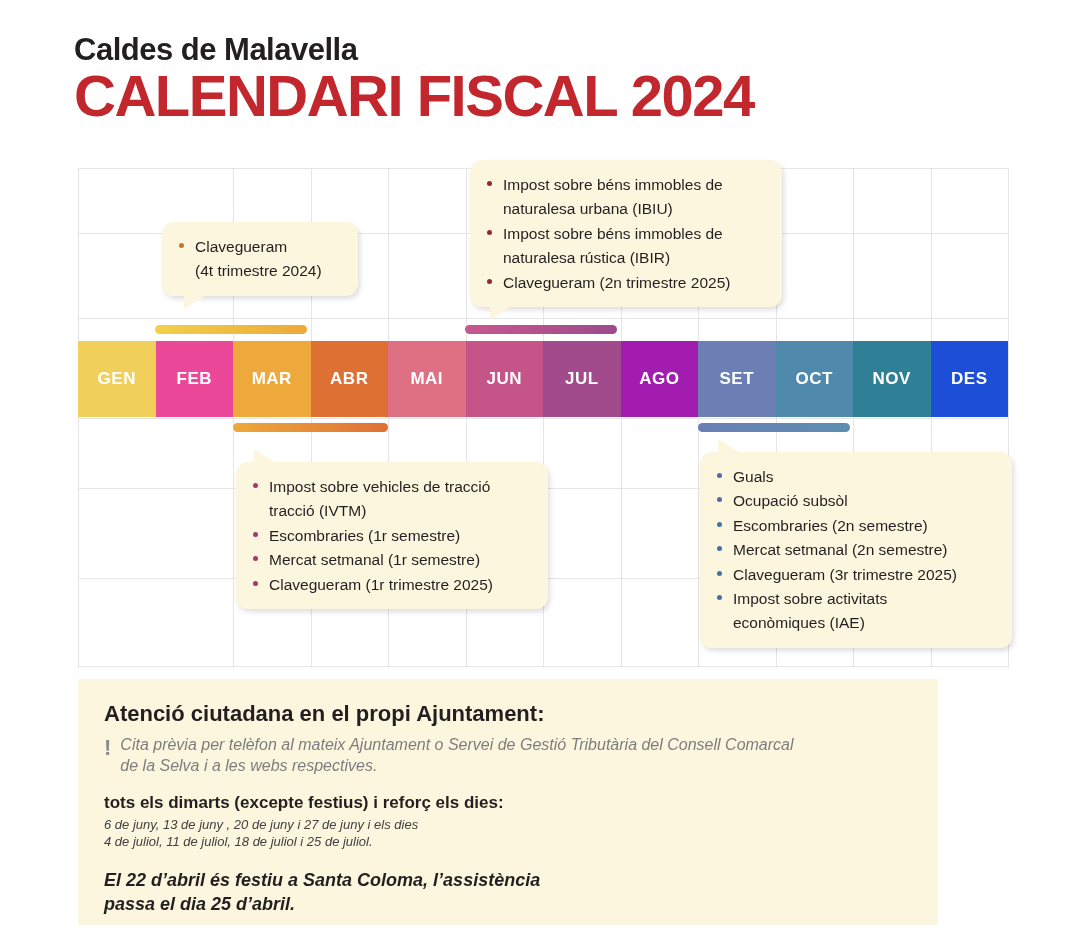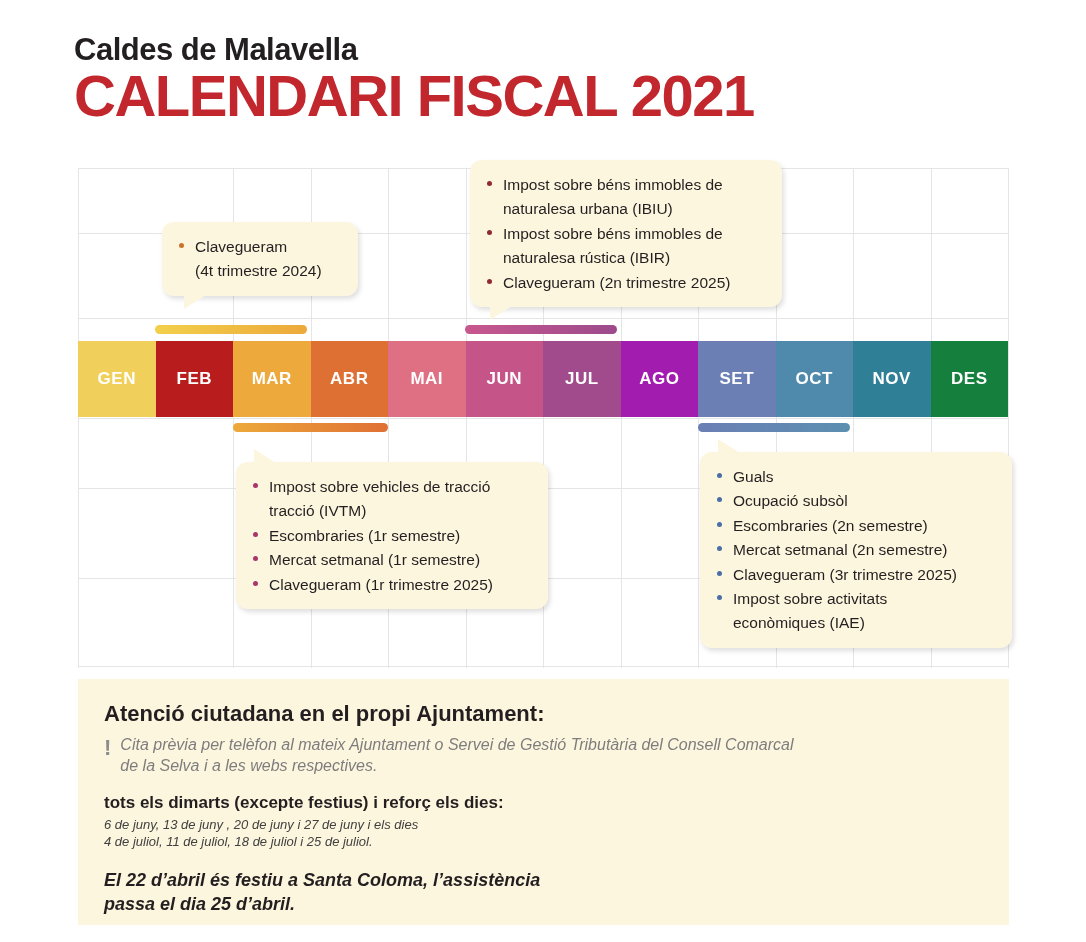--- a/index.html
+++ b/index.html
@@ -99,21 +99,21 @@
   
   .tail {
     position: absolute;
     width: 0; height: 0;
   }
 
   
   .footer {
     position: absolute;
     left: 78px; top: 679px;
-    width: 931px; height: 246px;
+    width: 860px; height: 246px;
     background: #fdf6df;
     padding: 22px 30px 10px 26px;
   }
   .footer h2 {
     margin: 0 0 8px 0;
     font-size: 22px;
     font-weight: bold;
     color: #231f20;
   }
   .note {
@@ -167,21 +167,21 @@
     font-size: 17px;
     color: #231f20;
     margin-bottom: 22px;
   }
 </style>
 </head>
 <body>
 
 <div class="header">
   <div class="town">Caldes de Malavella</div>
-  <div class="maintitle">CALENDARI FISCAL 2021</div>
+  <div class="maintitle">CALENDARI FISCAL 2024</div>
 </div>
 
 <div class="gridbg" id="gridbg">
     <div class="gl-v" style="left: 0px;"></div>
     <div class="gl-v" style="left: 155px;"></div>
     <div class="gl-v" style="left: 233px;"></div>
     <div class="gl-v" style="left: 310px;"></div>
     <div class="gl-v" style="left: 388px;"></div>
     <div class="gl-v" style="left: 465px;"></div>
     <div class="gl-v" style="left: 543px;"></div>
@@ -201,31 +201,31 @@
 
 <div id="bars-layer">
     <div class="bar" style="left: 155px; top: 325px; width: 152px; background: linear-gradient(90deg, rgb(242, 208, 74), rgb(237, 169, 59));"></div>
     <div class="bar" style="left: 465px; top: 325px; width: 152px; background: linear-gradient(90deg, rgb(200, 88, 142), rgb(157, 74, 140));"></div>
     <div class="bar" style="left: 233px; top: 423px; width: 155px; background: linear-gradient(90deg, rgb(237, 169, 59), rgb(223, 112, 52));"></div>
     <div class="bar" style="left: 698px; top: 423px; width: 152px; background: linear-gradient(90deg, rgb(107, 127, 181), rgb(91, 143, 176));"></div>
   </div>
 
 <div class="months" id="month-strip">
     <div class="month" style="background: rgb(240, 208, 90);">GEN</div>
-    <div class="month" style="background: #b91c1c;">FEB</div>
+    <div class="month" style="background: #ec4899;">FEB</div>
     <div class="month" style="background: rgb(237, 169, 59);">MAR</div>
     <div class="month" style="background: rgb(223, 112, 52);">ABR</div>
     <div class="month" style="background: rgb(223, 112, 131);">MAI</div>
     <div class="month" style="background: rgb(197, 84, 137);">JUN</div>
     <div class="month" style="background: rgb(161, 74, 140);">JUL</div>
     <div class="month" style="background: #a21caf;">AGO</div>
     <div class="month" style="background: rgb(107, 127, 181);">SET</div>
     <div class="month" style="background: rgb(79, 137, 171);">OCT</div>
     <div class="month" style="background: rgb(47, 127, 151);">NOV</div>
-    <div class="month" style="background: #15803d;">DES</div>
+    <div class="month" style="background: #1d4ed8;">DES</div>
   </div>
 
 <div class="bubble" style="left:162px; top:222px; width:196px;">
   <ul id="list-clavegueram_2024">
       <li><span class="dot" style="background: rgb(201, 116, 43);"></span><b>Clavegueram</b></li>
       <li><span class="light">(4t trimestre 2024)</span></li>
     </ul>
   <div class="tail" style="left:22px; bottom:-13px; border-left:0 solid transparent; border-right:22px solid transparent; border-top:14px solid #fdf6df;"></div>
 </div>
 

